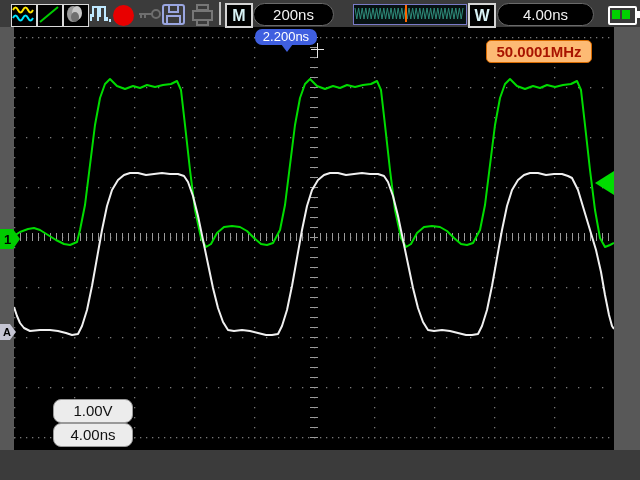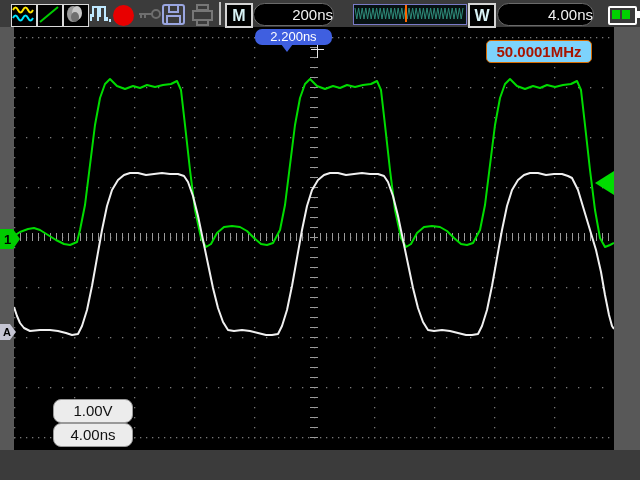--- a/index.html
+++ b/index.html
@@ -7,35 +7,35 @@
           font-family:"Liberation Sans", sans-serif;}
   .abs{position:absolute;}
   
   #topbar{left:0;top:0;width:640px;height:27px;background:#3b3b3b;}
   #bottombar{left:0;top:450px;width:640px;height:30px;background:#3b3b3b;}
   #leftstrip{left:0;top:27px;width:14px;height:423px;background:#585858;}
   #rightstrip{left:614px;top:27px;width:26px;height:423px;background:#585858;}
   
   .iconbox{top:4px;width:24px;height:21px;background:#000;border:1px solid #d8d8d8;}
   .pill{background:#000;border:1px solid #6a6a6a;border-radius:12px;color:#f2f2f2;
-        font-size:15px;text-align:right;line-height:21px;}
+        font-size:15px;text-align:center;line-height:21px;}
   .mwbox{top:3px;width:24px;height:21px;background:#000;border:2px solid #d4d4d4;
          color:#d9f3f6;font-weight:bold;font-size:16px;text-align:center;line-height:21px;}
   #redrec{left:113px;top:5px;width:21px;height:21px;border-radius:50%;background:#e80000;}
   #preview{left:353px;top:4px;width:112px;height:19px;background:#071212;border:1px solid #7a7ac8;}
   #battery{left:608px;top:6px;width:25px;height:15px;border:2px solid #fff;border-radius:2px;}
   #battery .nub{position:absolute;right:-5px;top:3px;width:3px;height:7px;background:#fff;}
   #battery .bar{position:absolute;top:2px;width:8px;height:9px;background:#00d200;}
   .vsep-top{top:2px;width:2px;height:23px;background:#c0c0c0;}
   
-  #balloon{left:255px;top:29px;width:77px;height:16px;background:#3f5fe0;border-radius:7px;
+  #balloon{left:255px;top:29px;width:62px;height:16px;background:#3f5fe0;border-radius:7px;
            color:#fff;font-size:13px;text-align:center;line-height:16px;}
   #balloon-tip{left:281px;top:44px;width:0;height:0;border-left:6px solid transparent;
                border-right:6px solid transparent;border-top:8px solid #3f5fe0;}
-  #freqbadge{left:486px;top:40px;width:104px;height:21px;background:#7dd3fc;border:1px solid #d86a00;
+  #freqbadge{left:486px;top:40px;width:104px;height:21px;background:#fdba74;border:1px solid #d86a00;
              border-radius:5px;color:#a81400;font-weight:bold;font-size:15px;text-align:center;line-height:21px;}
   
   .tagmark{color:#000;font-weight:bold;display:flex;align-items:center;justify-content:flex-start;}
   #ch1tag{left:0;top:229px;width:20px;height:20px;background:#00cc00;font-size:13px;
           clip-path:polygon(0 0,65% 0,100% 50%,65% 100%,0 100%);padding-left:4px;box-sizing:border-box;}
   #atag{left:0;top:324px;width:16px;height:16px;background:#c4c4d2;font-size:11px;
         clip-path:polygon(0 0,62% 0,100% 50%,62% 100%,0 100%);padding-left:3px;box-sizing:border-box;}
   
   .scalebox{left:17px;width:78px;height:22px;background:#ececec;border:1px solid #999;
             border-radius:8px;color:#111;font-size:15px;text-align:center;line-height:22px;margin-left:36px;}

